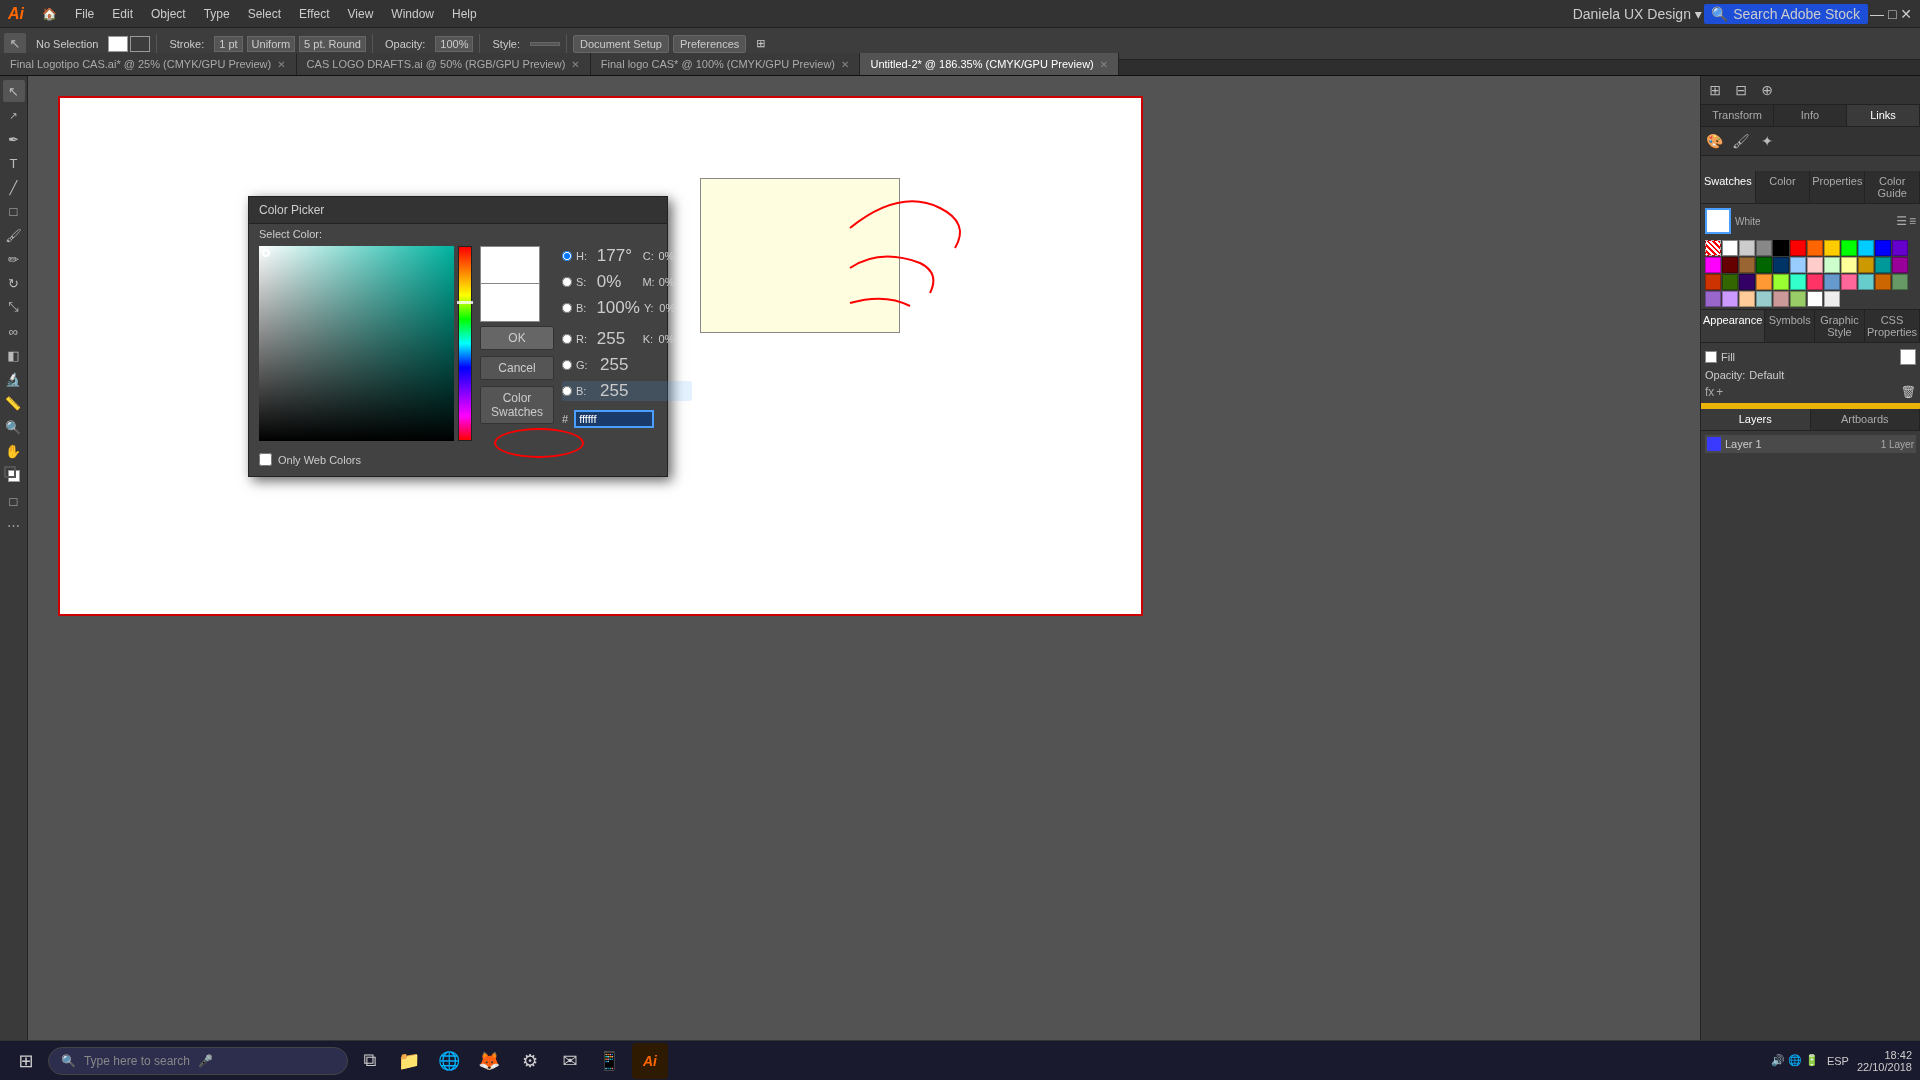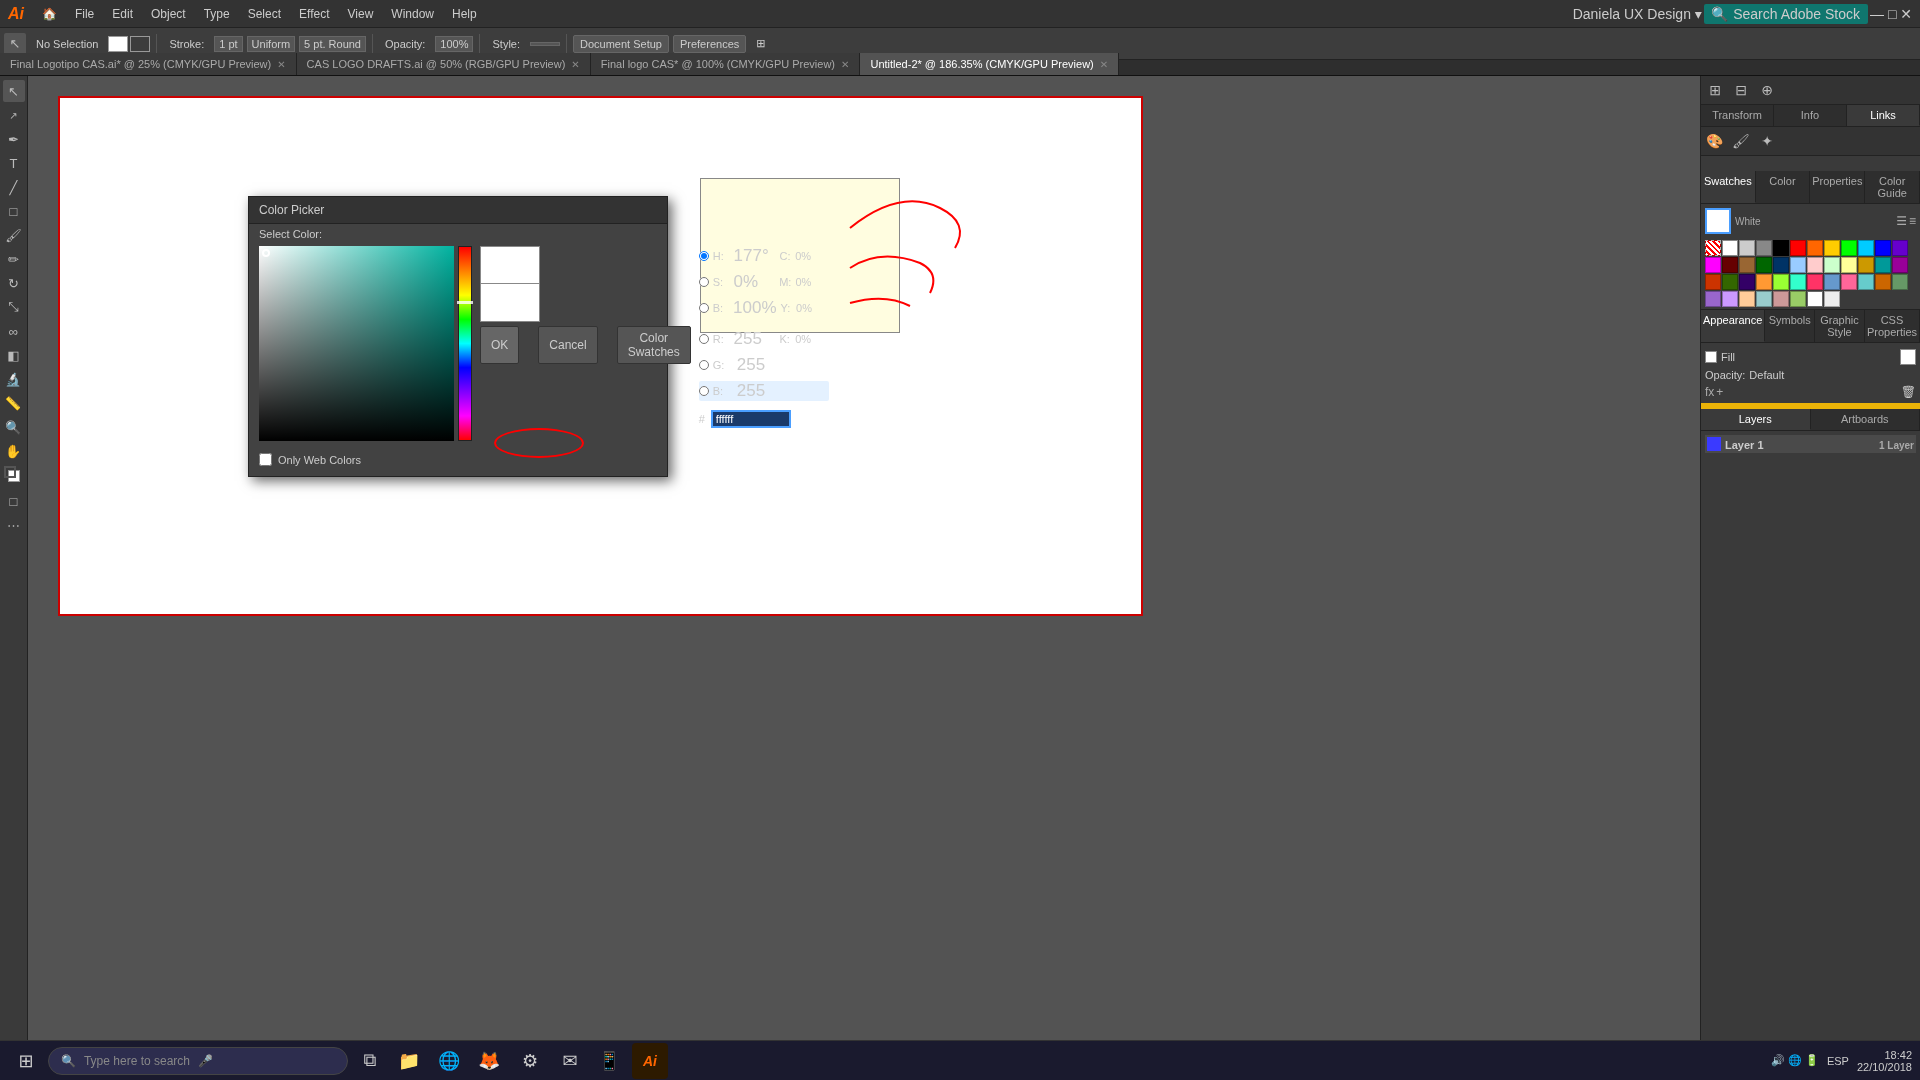--- a/index.html
+++ b/index.html
@@ -64,21 +64,21 @@
     
     #taskbar { position: absolute; bottom: 0; left: 0; width: 1920px; height: 40px; background: #1a1a2e; display: flex; align-items: center; padding: 0 8px; gap: 4px; border-top: 1px solid #333; }
     .taskbar-icon { width: 36px; height: 36px; display: flex; align-items: center; justify-content: center; cursor: pointer; border-radius: 4px; font-size: 18px; }
     .taskbar-search { flex: 0 0 300px; background: #2d2d4e; border: 1px solid #444; border-radius: 16px; height: 28px; display: flex; align-items: center; padding: 0 12px; gap: 8px; color: #888; font-size: 12px; cursor: text; }
     .taskbar-right { margin-left: auto; display: flex; align-items: center; gap: 8px; color: #ccc; font-size: 11px; }
     #cp-select-label { font-size: 11px; color: #ccc; padding: 4px 10px 0; }
     #cp-content { display: flex; padding: 6px 10px; gap: 8px; }
     
     
     .v-panel-icon { display: flex; align-items: center; justify-content: center; width: 24px; height: 24px; color: #bbb; font-size: 14px; cursor: pointer; }
-    .layer-row { display: flex; align-items: flex-end; gap: 4px; padding: 2px; background: #4a4a4a; margin-bottom: 2px; font-size: 11px; font-weight: bold; }
+    .layer-row { display: flex; align-items: center; gap: 4px; padding: 2px; background: #4a4a4a; margin-bottom: 2px; font-size: 11px; }
 
     #right-side { display: flex; }
     .sw-white { background: #ffffff; border: 1px solid #888 !important; }
     .sw-black { background: #000000; }
     .sw-none { background: repeating-linear-gradient(45deg, #fff, #fff 2px, #f00 2px, #f00 4px); }
   </style>
 </head>
 <body>
 
 <div id="menu-bar">
@@ -88,21 +88,21 @@
   <span class="menu-item">Edit</span>
   <span class="menu-item">Object</span>
   <span class="menu-item">Type</span>
   <span class="menu-item">Select</span>
   <span class="menu-item">Effect</span>
   <span class="menu-item">View</span>
   <span class="menu-item">Window</span>
   <span class="menu-item">Help</span>
   <span class="menu-spacer"></span>
   <span class="menu-right">Daniela UX Design ▾</span>
-  <span class="menu-right" style="background:#0f766e; padding:2px 8px; border-radius:2px;">🔍 Search Adobe Stock</span>
+  <span class="menu-right" style="background:#1d4ed8; padding:2px 8px; border-radius:2px;">🔍 Search Adobe Stock</span>
   <span class="menu-right">— □ ✕</span>
 </div>
 
 <div id="toolbar">
   <span class="tool-btn active">↖</span>
   <span class="toolbar-item">No Selection</span>
   <span style="display:flex;align-items:center;gap:2px;">
     <span class="fill-box-white"></span>
     <span class="stroke-box"></span>
   </span>
@@ -209,21 +209,21 @@
           </div>
         </div>
 
         <div style="display:flex;flex-direction:column;gap:4px;">
 
           <div style="width:60px;">
             <div style="width:60px;height:38px;background:white;border:1px solid #888;"></div>
             <div style="width:60px;height:38px;background:white;border:1px solid #888;border-top:none;"></div>
           </div>
 
-          <div style="display:flex;flex-direction:row;gap:19px;">
+          <div style="display:flex;flex-direction:column;gap:6px;">
             <button class="cp-btn primary">OK</button>
             <button class="cp-btn">Cancel</button>
             <button class="cp-btn">Color Swatches</button>
           </div>
         </div>
 
         <div style="display:flex;flex-direction:column;gap:2px;min-width:130px;">
 
           <div class="cp-row">
             <input type="radio" checked="" class="cp-radio" style="">

